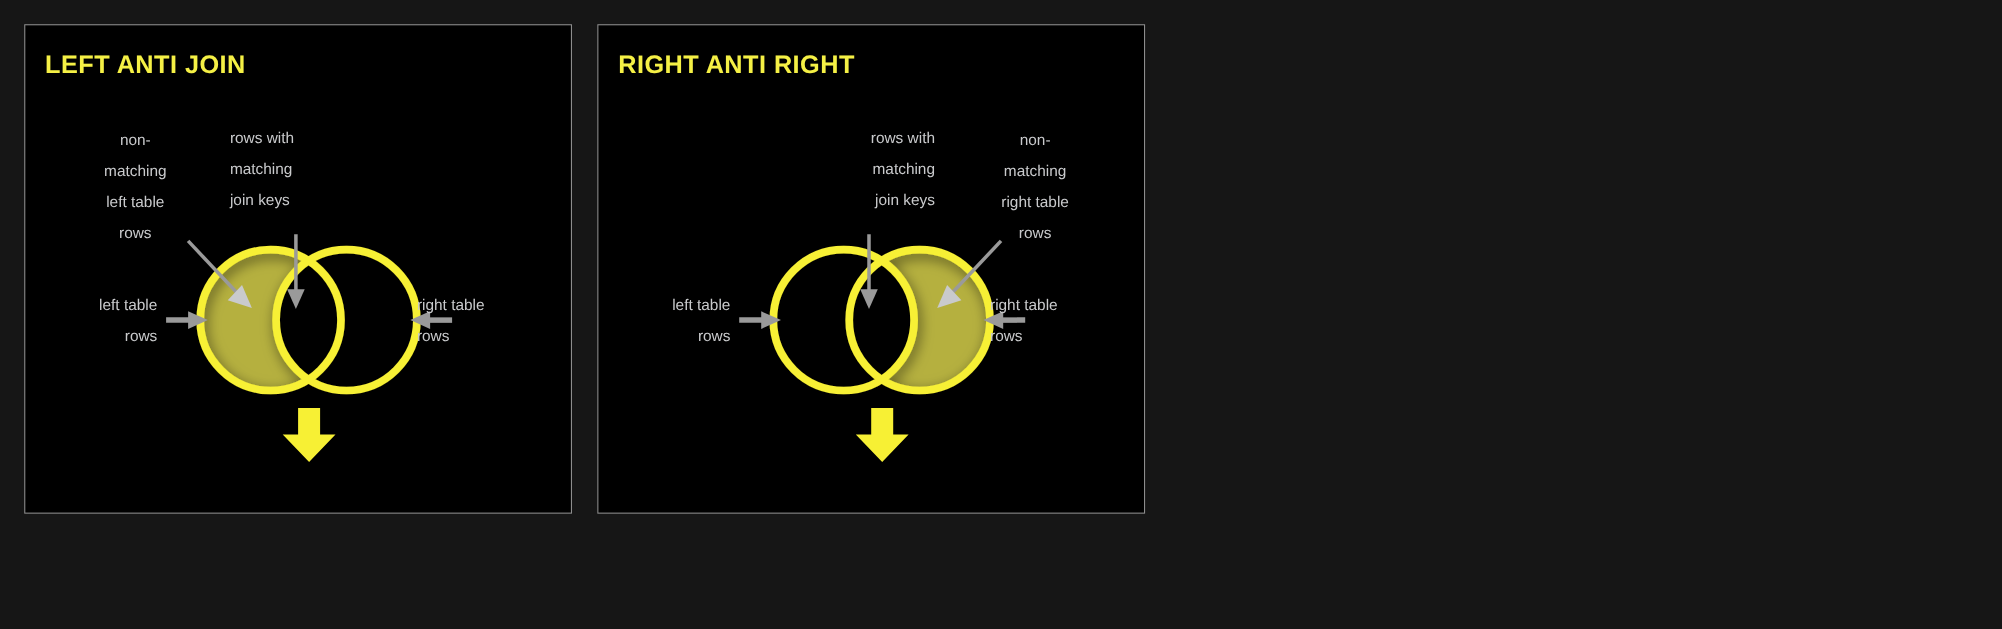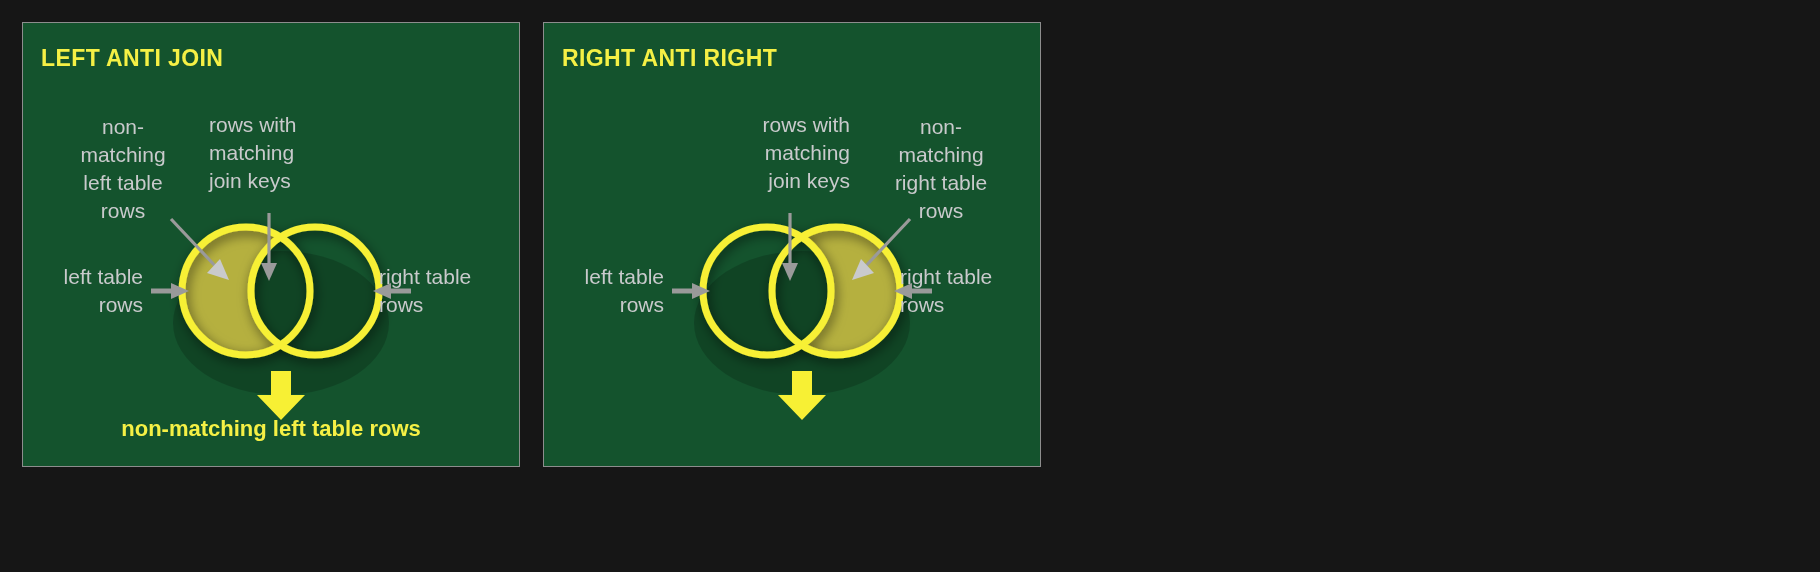--- a/index.html
+++ b/index.html
@@ -10,21 +10,21 @@
     overflow:hidden;
     position:relative;
   }
   .canvas{position:absolute;inset:0;background:#161616;}
 
   .panel{
     position:absolute;
     top:22px;
     width:498px;
     height:445px;
-    background:#14532d;
+    background:#000000;
     border:1px solid #8d8d8d;
     box-sizing:border-box;
   }
   #panel-left{left:22px;}
   #panel-right{left:543px;}
 
   .panel-title{
     position:absolute;
     left:18px; top:22px;
     color:#f5f045;
@@ -38,21 +38,21 @@
     position:absolute;
     left:0; top:0;
     width:100%; height:100%;
     pointer-events:none;
   }
   .venn-svg{display:block;}
 
   .lbl{
     position:absolute;
     color:#c9cacc;
-    font-size:21px;
+    font-size:14px;
     line-height:28px;
     white-space:pre-line;
   }
   .lbl.ctr{text-align:center;}
   .lbl.rt{text-align:right;}
   .lbl.lt{text-align:left;}
 
   .caption{
     position:absolute;
     left:0; right:0;
@@ -133,21 +133,20 @@
     <div class="lbl lt" style="left:186px; top:88px; width:140px;">rows with
 matching
 join keys</div>
 
     <div class="lbl rt" style="left:-10px; top:240px; width:130px;">left table
 rows</div>
 
     <div class="lbl lt" style="left:356px; top:240px; width:140px;">right table
 rows</div>
 
-    <div class="caption">non-matching left table rows</div>
   </div>
 
   <div class="panel" id="panel-right">
 
     <div class="panel-title">RIGHT ANTI RIGHT</div>
 
     <div class="venn-wrap">
       <svg class="venn-svg" width="498" height="445" viewBox="0 0 498 445" xmlns="http://www.w3.org/2000/svg">
         <defs>
           <mask id="maskRightOnlyR">

